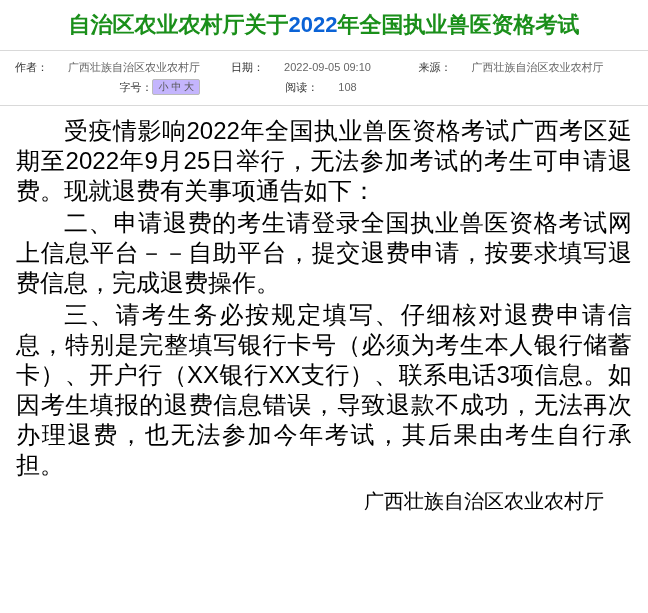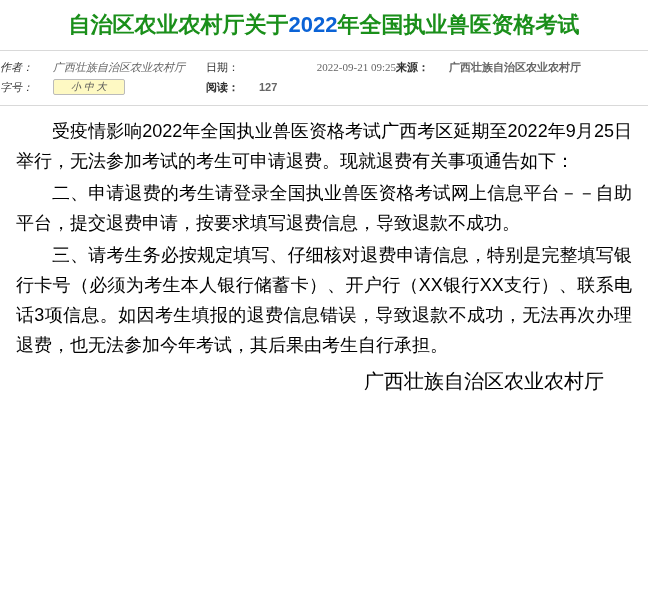--- a/index.html
+++ b/index.html
@@ -56,50 +56,50 @@
     align-items: center;
     white-space: nowrap;
   }
   .meta-label {
     color: #333;
   }
   .meta-value {
     color: #666;
     margin-left: 20px;
   }
-  .c1 { width: 200px; padding-right: 6px; font-style: italic;}
-  .c2 { width: 190px; justify-content: space-between; font-family: Liberation Serif, serif;}
-  .c3 { width: 230px; justify-content: flex-start; font-weight: bold;}
+  .c1 { width: 200px; justify-content: flex-end; padding-right: 6px;}
+  .c2 { width: 190px; justify-content: center;}
+  .c3 { width: 230px; justify-content: center;}
   .fontsize-box {
     border: 1px solid #bbb;
     border-radius: 2px;
-    padding: 0px 17px;
-    margin-left: 20px;
+    padding: 0px 5px;
+    margin-left: 0;
     color: #555;
     font-size: 10px;
     line-height: 14px;
-    background: #fef9c3;
+    background: #c4b5fd;
   }
   .swatches {
     display: inline-flex;
     margin-left: 4px;
     gap: 3px;
   }
   .sw {
     width: 10px;
     height: 10px;
     border: 1px solid #9a9a9a;
     display: inline-block;
   }
   
   .content {
     padding: 10px 16px 0 16px;
   }
   .para {
-    font-size: 18px;
+    font-size: 24px;
     line-height: 30px;
     text-indent: 2em;
     margin: 0 0 2px 0;
     text-align: justify;
     letter-spacing: 0px;
   }
   .sign {
     font-size: 20px;
     line-height: 30px;
     text-align: right;
@@ -116,40 +116,40 @@
   </div>
 
   <div class="meta-wrap">
     <div class="meta-row">
       <div class="meta-cell c1">
         <span class="meta-label">作者：</span>
         <span class="meta-value">广西壮族自治区农业农村厅</span>
       </div>
       <div class="meta-cell c2">
         <span class="meta-label">日期：</span>
-        <span class="meta-value">2022-09-21 09:25</span>
+        <span class="meta-value">2022-09-05 09:10</span>
       </div>
       <div class="meta-cell c3">
         <span class="meta-label">来源：</span>
         <span class="meta-value">广西壮族自治区农业农村厅</span>
       </div>
     </div>
     <div class="meta-row">
       <div class="meta-cell c1">
         <span class="meta-label">字号：</span>
         <span class="fontsize-box">小 中 大</span>
       </div>
       <div class="meta-cell c3">
         <span class="meta-label">阅读：</span>
-        <span class="meta-value">127</span>
+        <span class="meta-value">108</span>
       </div>
     </div>
   </div>
 
   <div class="content">
     <p class="para">受疫情影响2022年全国执业兽医资格考试广西考区延期至2022年9月25日举行，无法参加考试的考生可申请退费。现就退费有关事项通告如下：</p>
-    <p class="para">二、申请退费的考生请登录全国执业兽医资格考试网上信息平台－－自助平台，提交退费申请，按要求填写退费信息，导致退款不成功。</p>
+    <p class="para">二、申请退费的考生请登录全国执业兽医资格考试网上信息平台－－自助平台，提交退费申请，按要求填写退费信息，完成退费操作。</p>
     <p class="para">三、请考生务必按规定填写、仔细核对退费申请信息，特别是完整填写银行卡号（必须为考生本人银行储蓄卡）、开户行（XX银行XX支行）、联系电话3项信息。如因考生填报的退费信息错误，导致退款不成功，无法再次办理退费，也无法参加今年考试，其后果由考生自行承担。</p>
     <div class="sign">广西壮族自治区农业农村厅</div>
 
   </div>
 
 </div>
 
 </body></html>

